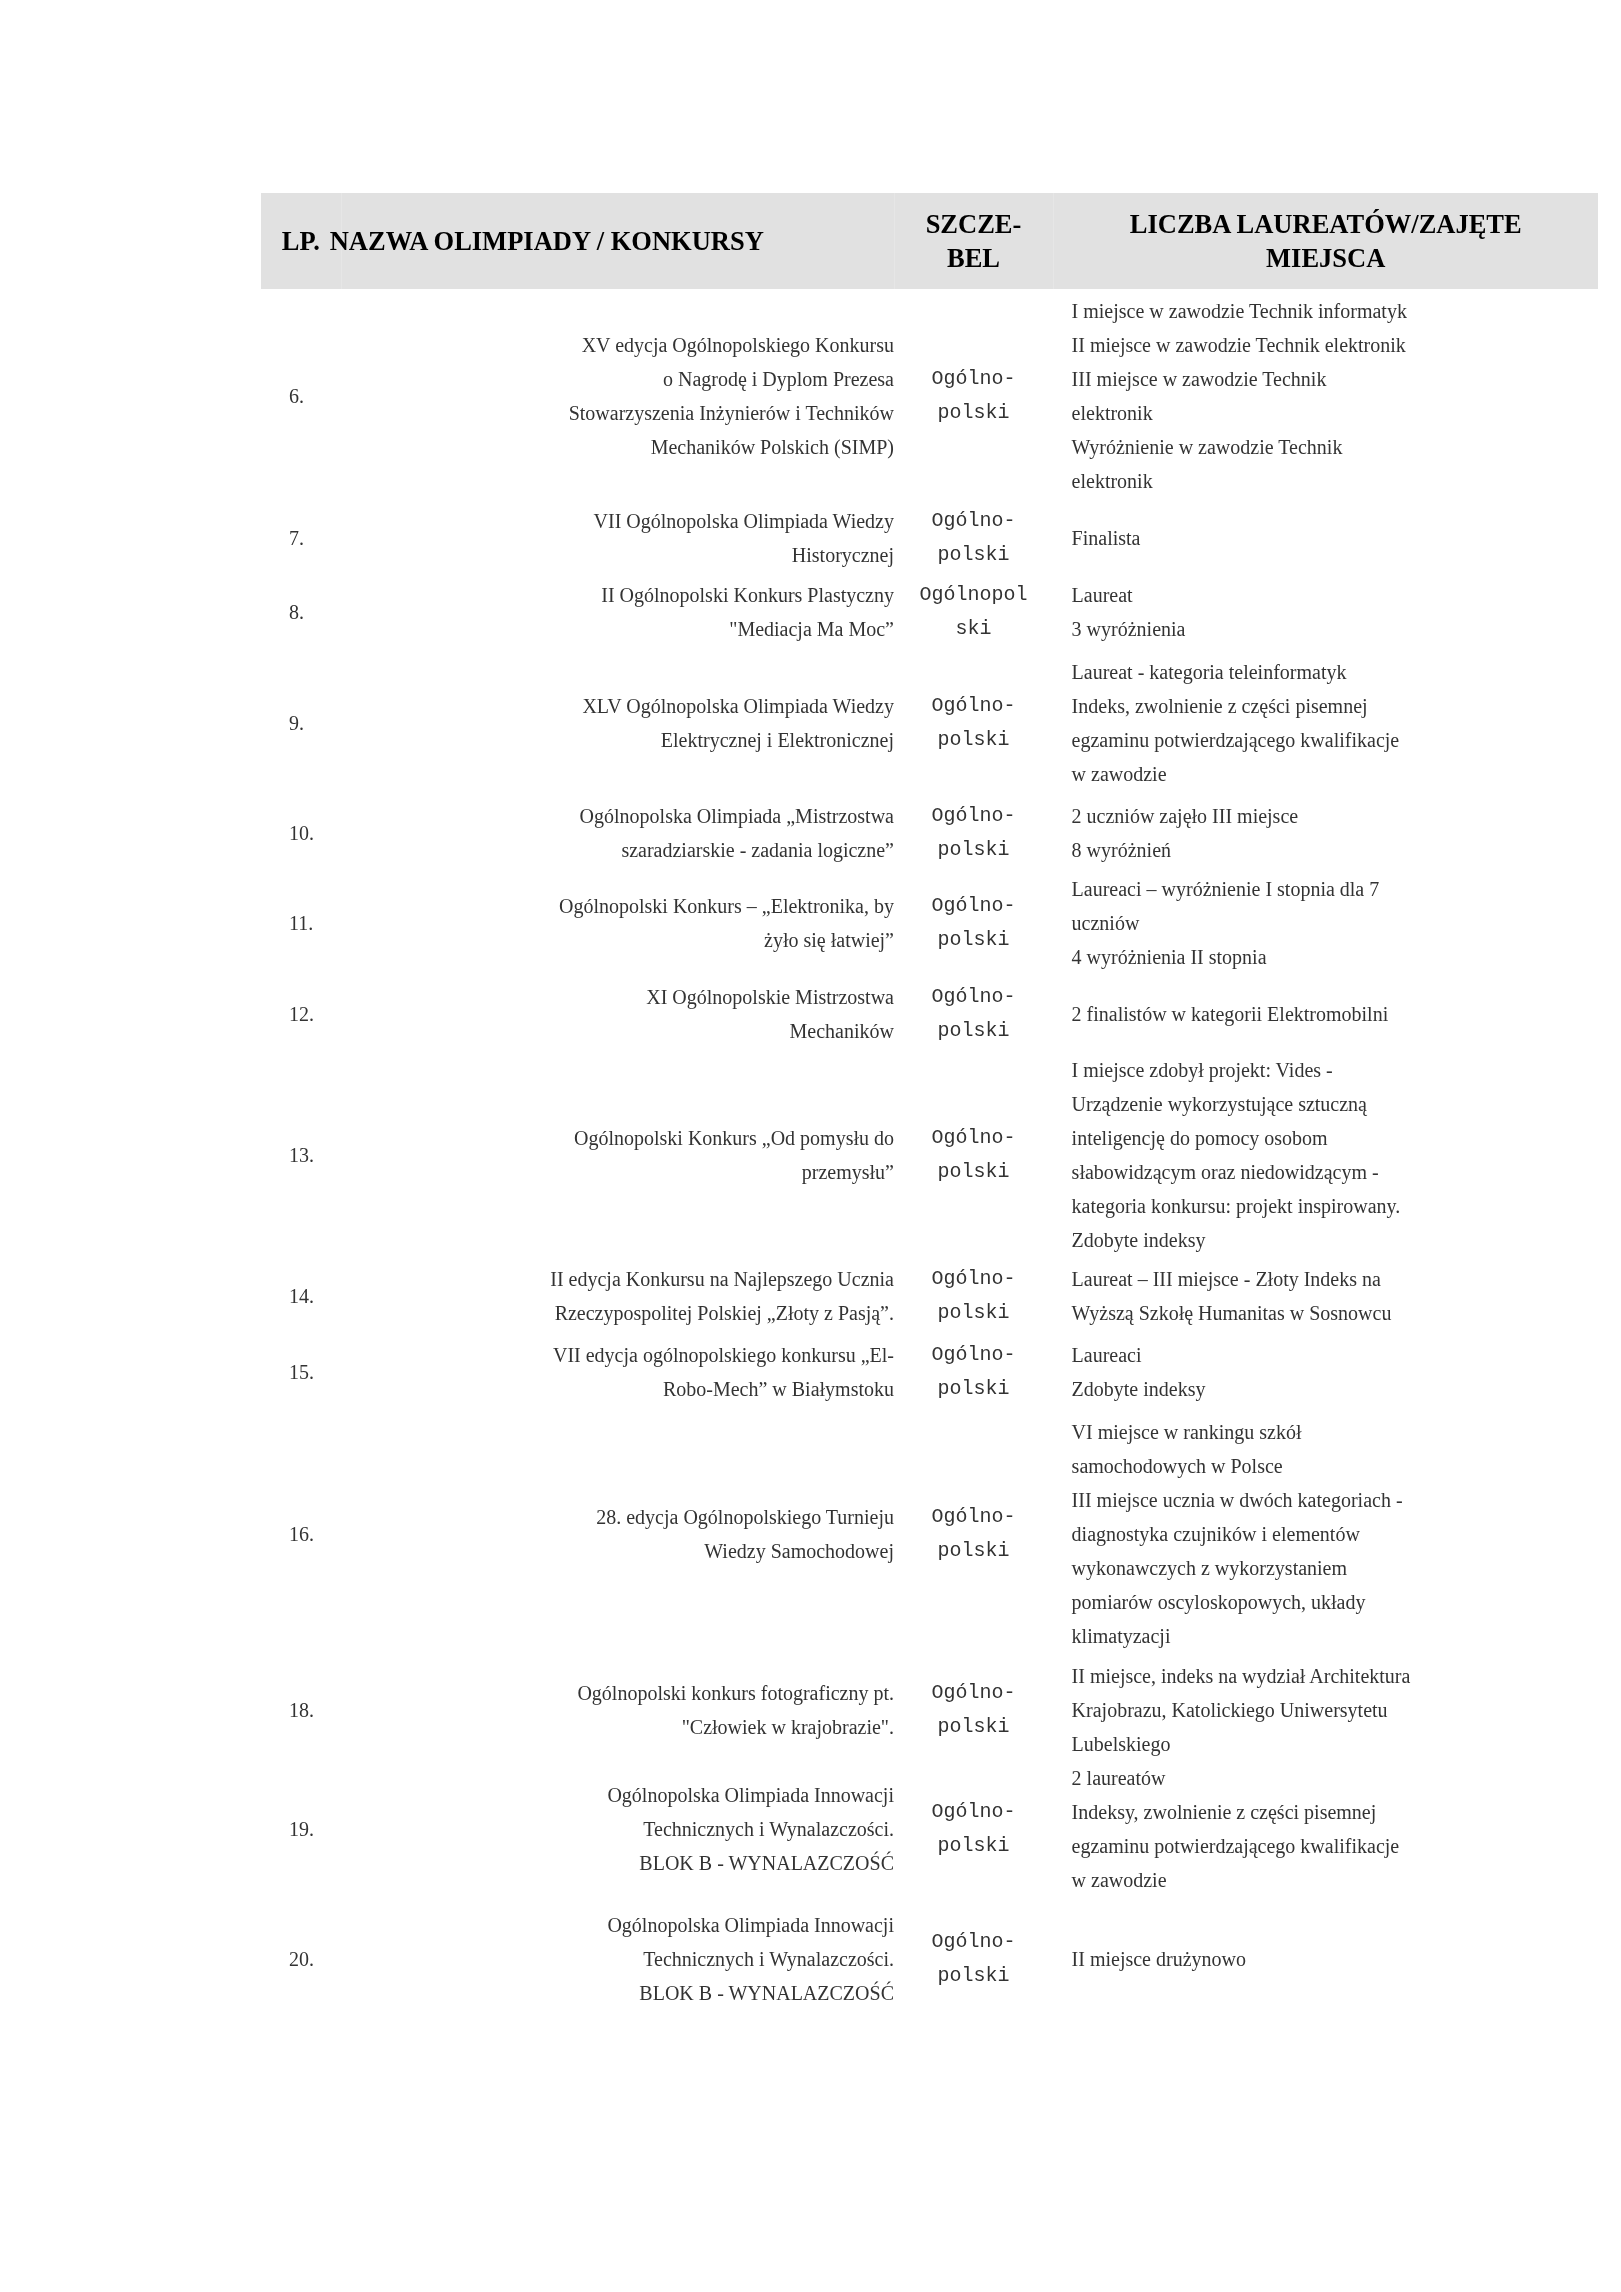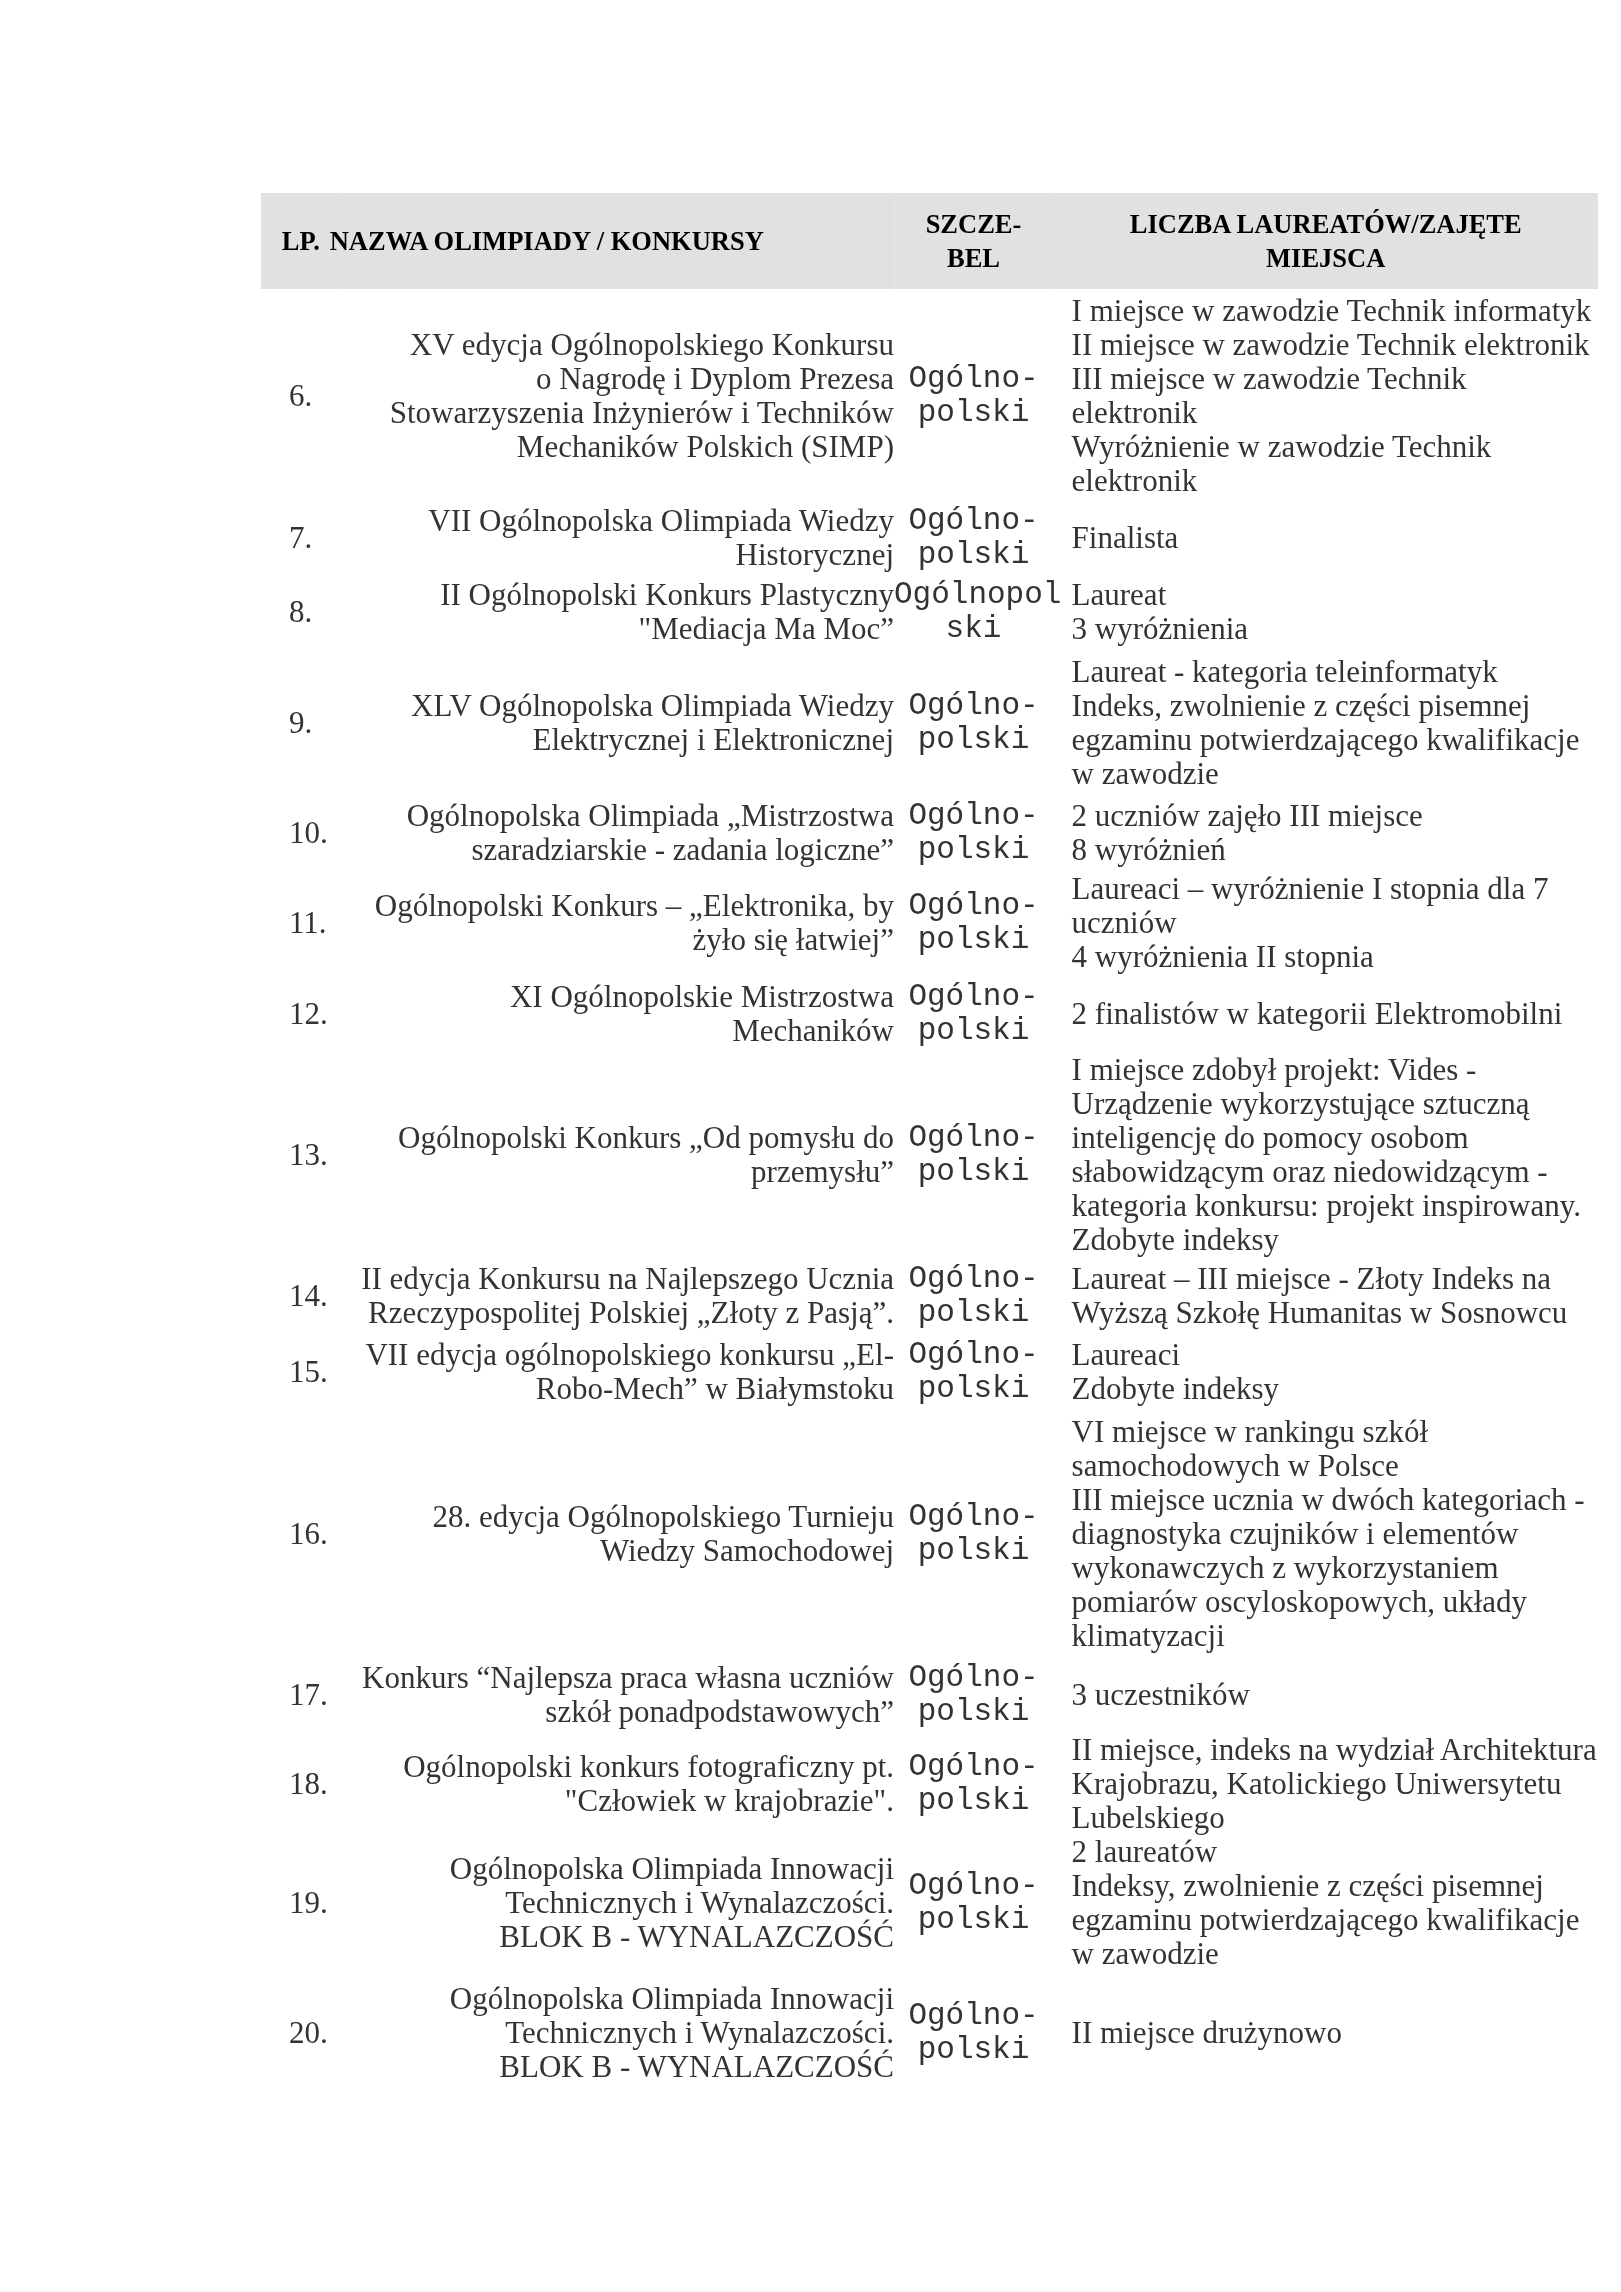--- a/index.html
+++ b/index.html
@@ -38,21 +38,21 @@
       padding: 0;
       vertical-align: middle;
       text-align: center;
       border-right: 1px solid #e6e6e6;
     }
     .page-table thead th:last-child { border-right: none; }
     .page-table thead th.th-name { text-align: left; padding-left: 0; }
     .page-table thead th.th-name span { display: inline-block; margin-left: -11.8px; }
 
     .page-table tbody td {
-      font-size: 31px;
+      font-size: 20px;
       line-height: 34px;
       padding: 0;
       vertical-align: middle;
       color: #333333;
     }
     td.lp {
       text-align: left;
       padding-left: 28px !important;
       color: #222222;
     }
@@ -271,34 +271,20 @@
         <td class="result">
           <span class="line">VI miejsce w rankingu szkół</span>
           <span class="line">samochodowych w Polsce</span>
           <span class="line">III miejsce ucznia w dwóch kategoriach -</span>
           <span class="line">diagnostyka czujników i elementów</span>
           <span class="line">wykonawczych z wykorzystaniem</span>
           <span class="line">pomiarów oscyloskopowych, układy</span>
           <span class="line">klimatyzacji</span>
         </td>
       </tr>
-      <tr style="height: 74px;">
-        <td class="lp">17.</td>
-        <td class="name">
-          <span class="line">Konkurs “Najlepsza praca własna uczniów</span>
-          <span class="line">szkół ponadpodstawowych”</span>
-        </td>
-        <td class="level">
-          <span class="line">Ogólno-</span>
-          <span class="line">polski</span>
-        </td>
-        <td class="result">
-          <span class="line">3 uczestników</span>
-        </td>
-      </tr>
       <tr style="height: 103px;">
         <td class="lp">18.</td>
         <td class="name">
           <span class="line">Ogólnopolski konkurs fotograficzny pt.</span>
           <span class="line">"Człowiek w krajobrazie".</span>
         </td>
         <td class="level">
           <span class="line">Ogólno-</span>
           <span class="line">polski</span>
         </td>

